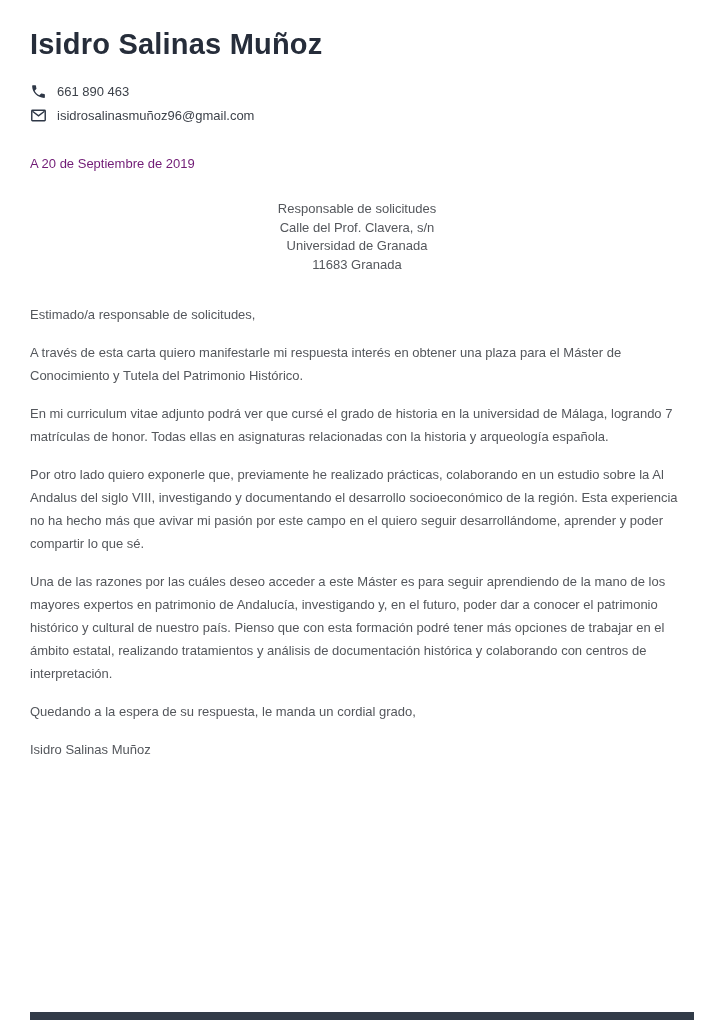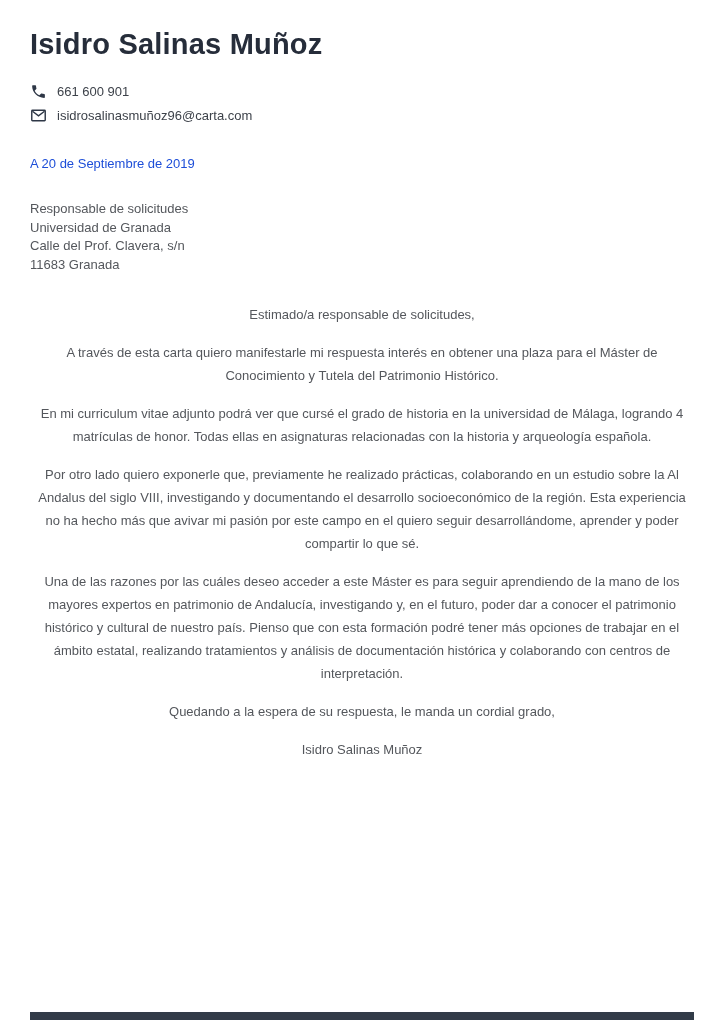--- a/index.html
+++ b/index.html
@@ -38,39 +38,38 @@
     display: inline-flex;
     align-items: center;
     justify-content: center;
     color: #2e3746;
     flex: 0 0 auto;
   }
   .contact-row .icon svg { display: block; }
   .date-line {
     margin-top: 32px;
     font-size: 13px;
-    color: #1d4ed8;
+    color: #701a75;
   }
   .recipient {
     margin-top: 29px;
-    text-align: left;
+    text-align: center;
     font-size: 13px;
     line-height: 18.5px;
     color: #54575c;
   }
   .letter-body {
     margin-top: 29px;
     font-size: 13px;
     line-height: 23px;
     color: #54575c;
     width: 664px;
   }
   .letter-body p {
     margin: 0 0 15px 0;
-    text-align: center;
   }
   .footer-bar {
     position: absolute;
     left: 30px;
     right: 30px;
     bottom: 4px;
     height: 8px;
     background: #323b48;
   }
 </style>
@@ -80,46 +79,46 @@
 <div class="page">
 
   <h1 class="name">Isidro Salinas Muñoz</h1>
 
   <div class="contact-row">
     <span class="icon">
       <svg width="17" height="17" viewBox="0 0 24 24" fill="currentColor" aria-hidden="true">
         <path d="M6.62 10.79c1.44 2.83 3.76 5.14 6.59 6.59l2.2-2.2c.27-.27.67-.36 1.02-.24 1.12.37 2.33.57 3.57.57.55 0 1 .45 1 1V20c0 .55-.45 1-1 1-9.39 0-17-7.61-17-17 0-.55.45-1 1-1h3.5c.55 0 1 .45 1 1 0 1.25.2 2.45.57 3.57.11.35.03.74-.25 1.02l-2.2 2.2z"></path>
       </svg>
     </span>
-    <span>661 600 901</span>
+    <span>661 890 463</span>
   </div>
 
   <div class="contact-row">
     <span class="icon">
       <svg width="17" height="17" viewBox="0 0 24 24" fill="none" stroke="currentColor" stroke-width="2" aria-hidden="true">
         <rect x="2.5" y="4.5" width="19" height="15" rx="1"></rect>
         <polyline points="3.5,6 12,12.5 20.5,6"></polyline>
       </svg>
     </span>
-    <span>isidrosalinasmuñoz96@carta.com</span>
+    <span>isidrosalinasmuñoz96@gmail.com</span>
   </div>
 
   <div class="date-line">A 20 de Septiembre de 2019</div>
 
   <div class="recipient">
     <div>Responsable de solicitudes</div>
+    <div>Calle del Prof. Clavera, s/n</div>
     <div>Universidad de Granada</div>
-    <div>Calle del Prof. Clavera, s/n</div>
     <div>11683 Granada</div>
   </div>
 
   <div class="letter-body">
     <p>Estimado/a responsable de solicitudes,</p>
     <p>A través de esta carta quiero manifestarle mi respuesta interés en obtener una plaza para el Máster de Conocimiento y Tutela del Patrimonio Histórico.</p>
-    <p>En mi curriculum vitae adjunto podrá ver que cursé el grado de historia en la universidad de Málaga, logrando 4 matrículas de honor. Todas ellas en asignaturas relacionadas con la historia y arqueología española.</p>
+    <p>En mi curriculum vitae adjunto podrá ver que cursé el grado de historia en la universidad de Málaga, logrando 7 matrículas de honor. Todas ellas en asignaturas relacionadas con la historia y arqueología española.</p>
     <p>Por otro lado quiero exponerle que, previamente he realizado prácticas, colaborando en un estudio sobre la Al Andalus del siglo VIII, investigando y documentando el desarrollo socioeconómico de la región. Esta experiencia no ha hecho más que avivar mi pasión por este campo en el quiero seguir desarrollándome, aprender y poder compartir lo que sé.</p>
     <p>Una de las razones por las cuáles deseo acceder a este Máster es para seguir aprendiendo de la mano de los mayores expertos en patrimonio de Andalucía, investigando y, en el futuro, poder dar a conocer el patrimonio histórico y cultural de nuestro país. Pienso que con esta formación podré tener más opciones de trabajar en el ámbito estatal, realizando tratamientos y análisis de documentación histórica y colaborando con centros de interpretación.</p>
     <p>Quedando a la espera de su respuesta, le manda un cordial grado,</p>
     <p>Isidro Salinas Muñoz</p>
   </div>
 
   <div class="footer-bar"></div>
 
 </div>
 

